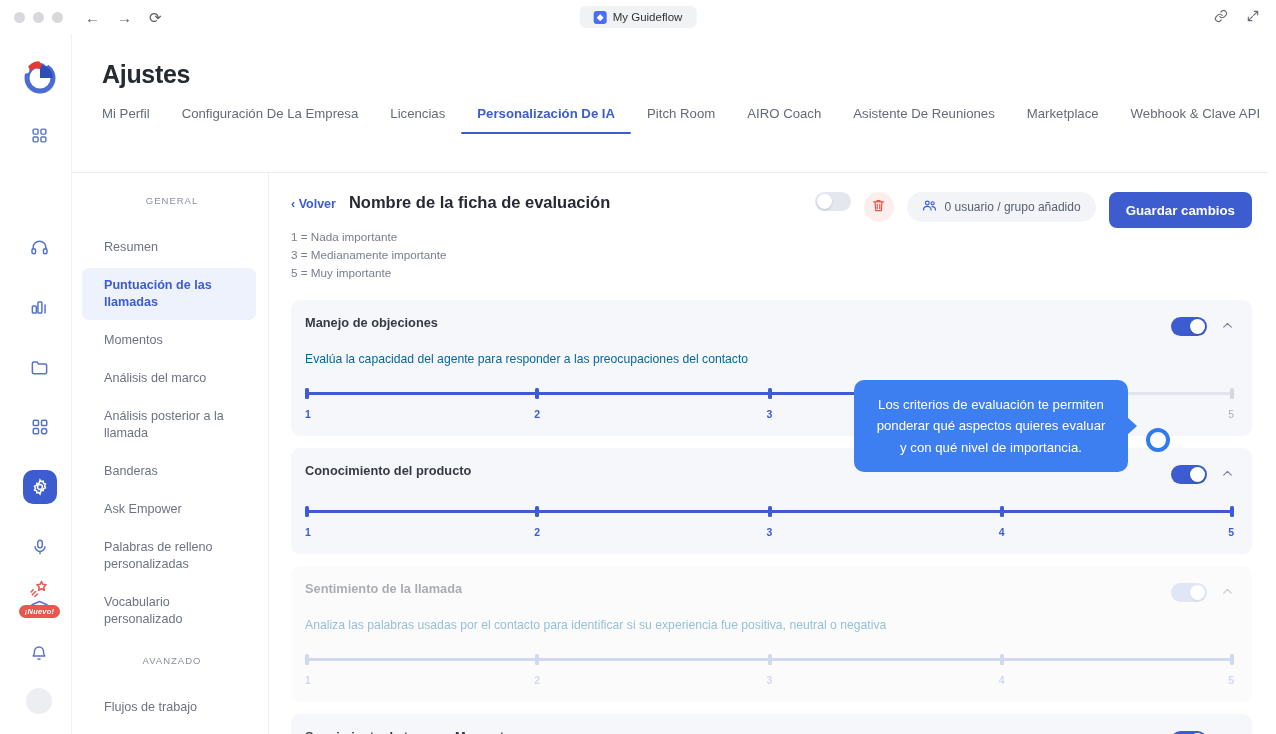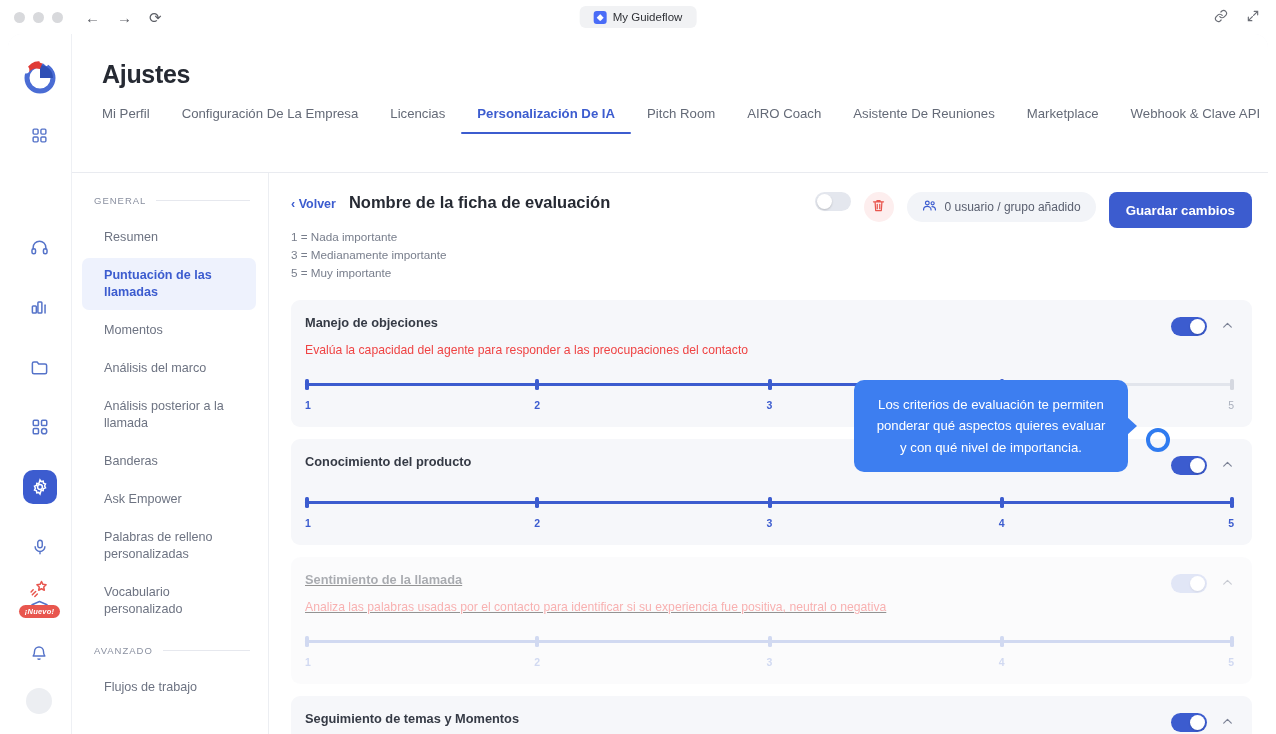--- a/index.html
+++ b/index.html
@@ -98,21 +98,21 @@
   
   .body-area { position: absolute; top: 139px; left: 0; right: 0; bottom: 0; display: flex; }
 
   
   .subnav {
     width: 197px; padding: 22px 0 0 0;
     border-right: 1px solid #eceef2; flex: 0 0 197px;
   }
   .subnav-group {
     display: flex; align-items: center; gap: 10px;
-    padding: 0 18px 0 22px; margin-bottom: 14px;
+    padding: 0 18px 0 22px; margin-bottom: 14px; flex-direction: column;
   }
   .subnav-group-label {
     font-size: 9.5px; color: #8a90a0; letter-spacing: 1px; white-space: nowrap;
   }
   .subnav-group-rule { flex: 1; height: 1px; background: #e6e8ee; }
   .subnav-item {
     padding: 9px 14px 9px 22px; margin: 0 12px 3px 10px;
     font-size: 12.6px; color: #6d7382; border-radius: 7px; line-height: 1.35;
   }
   .subnav-item.active { background: #eef2fd; color: #3c5ccf; font-weight: bold; }
@@ -156,25 +156,25 @@
   }
   .legend { margin-top: 16px; }
   .legend-line { font-size: 11.7px; color: #787e8c; line-height: 1.55; }
 
   
   .cards { margin-top: 18px; }
   .card {
     background: #f6f7fa; border-radius: 9px;
     padding: 15px 18px 14px 14px; margin-bottom: 12px; position: relative;
   }
-  .card.faded { opacity: .42; text-decoration: underline; }
+  .card.faded { opacity: .42; }
   .card-top { display: flex; align-items: flex-start; }
   .card-texts { flex: 1; padding-right: 10px; }
   .card-title { font-size: 12.8px; font-weight: bold; color: #353a45; }
-  .card-desc { font-size: 12.2px; color: #ef4444; margin-top: 13px; }
+  .card-desc { font-size: 12.2px; color: #0369a1; margin-top: 22px; }
   .card-ctl { display: flex; align-items: center; gap: 14px; padding-top: 2px; }
   .chev { color: #7c8396; font-size: 12px; line-height: 1; }
 
   
   .slider { margin-top: 22px; position: relative; height: 34px; }
   .track {
     position: absolute; top: 4px; left: 0; right: 0; height: 3px;
     background: #e2e5ec; border-radius: 2px;
   }
   .track-fill {

